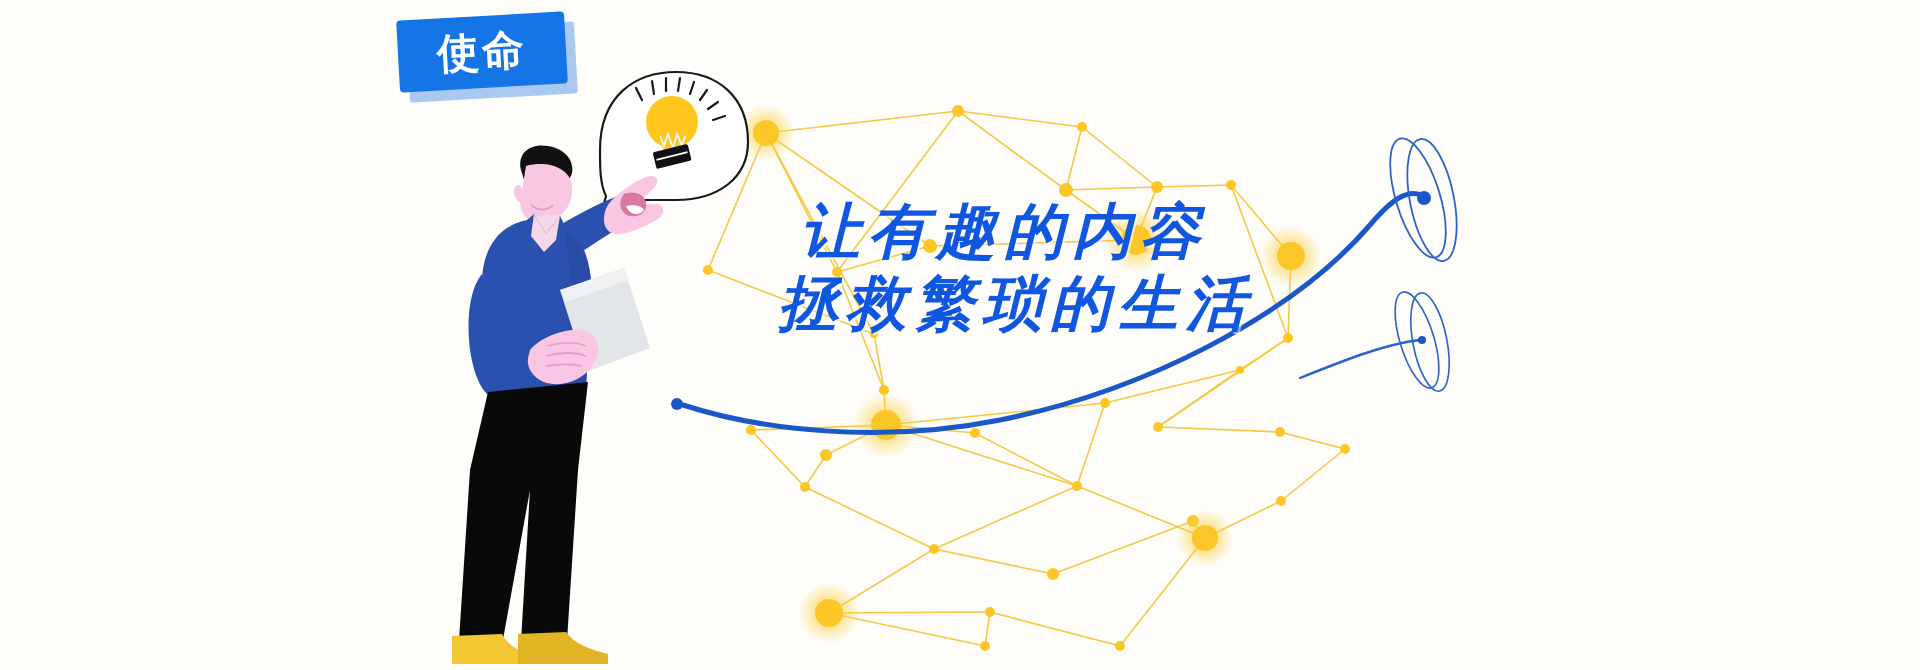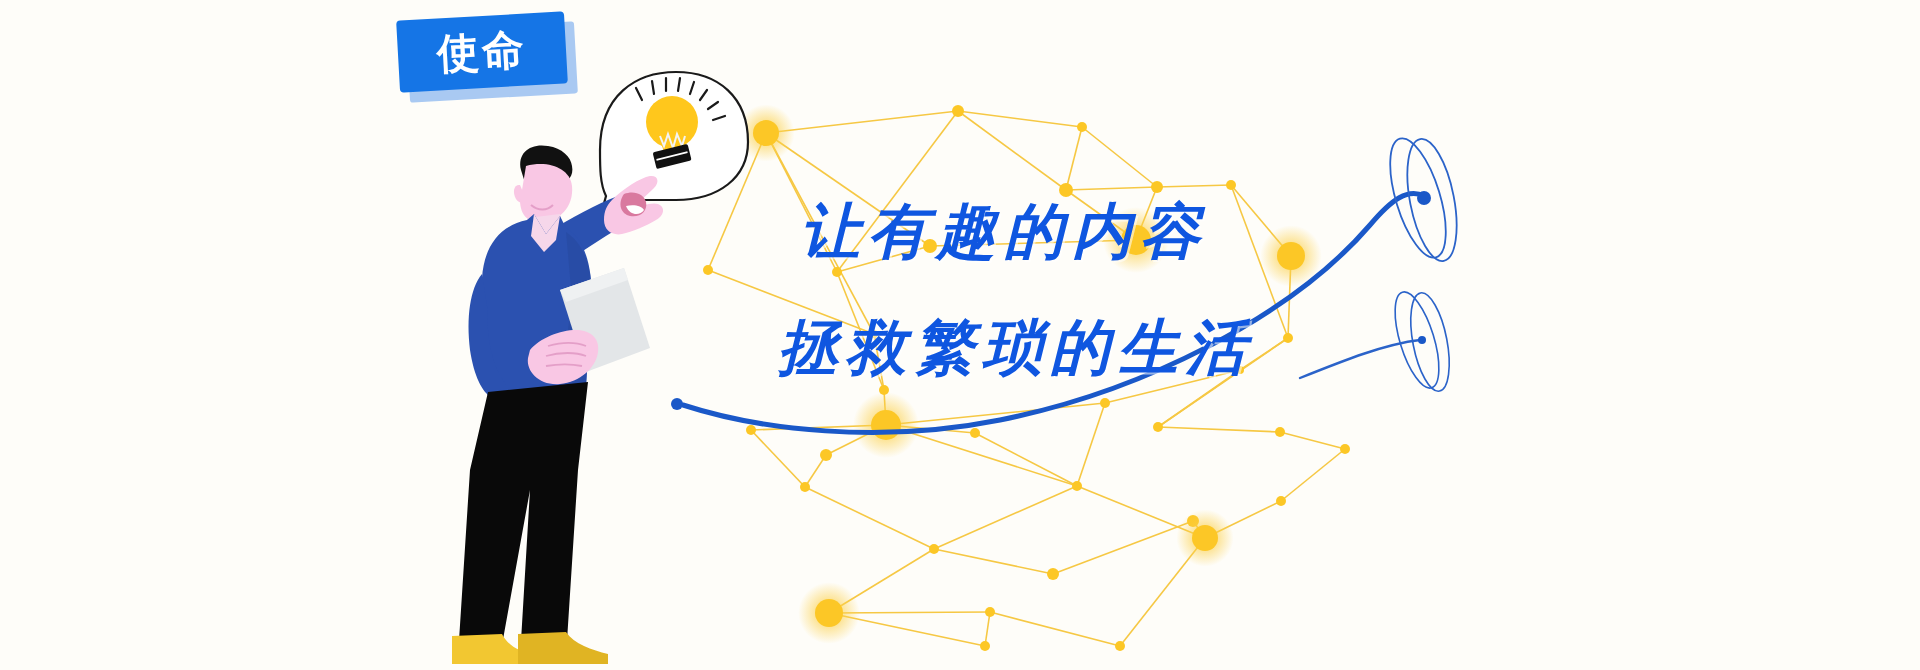--- a/index.html
+++ b/index.html
@@ -78,21 +78,20 @@
     font-style: italic;
     font-size: 60px;
     line-height: 72px;
     letter-spacing: 8px;
     white-space: nowrap;
     font-family: "DejaVu Sans", "Liberation Sans", sans-serif;
     text-shadow: 2px 2px 0 rgba(255,255,255,0.55);
   }
   .headline .line2 {
     margin-left: -22px;
-    margin-top: 44px;
   }
   .zbase { z-index: 5; }
   .zcurve { z-index: 10; }
   .zfig { z-index: 30; }
   .zbadge { z-index: 50; }
 </style>
 </head>
 <body>
 
 <div id="banner">

